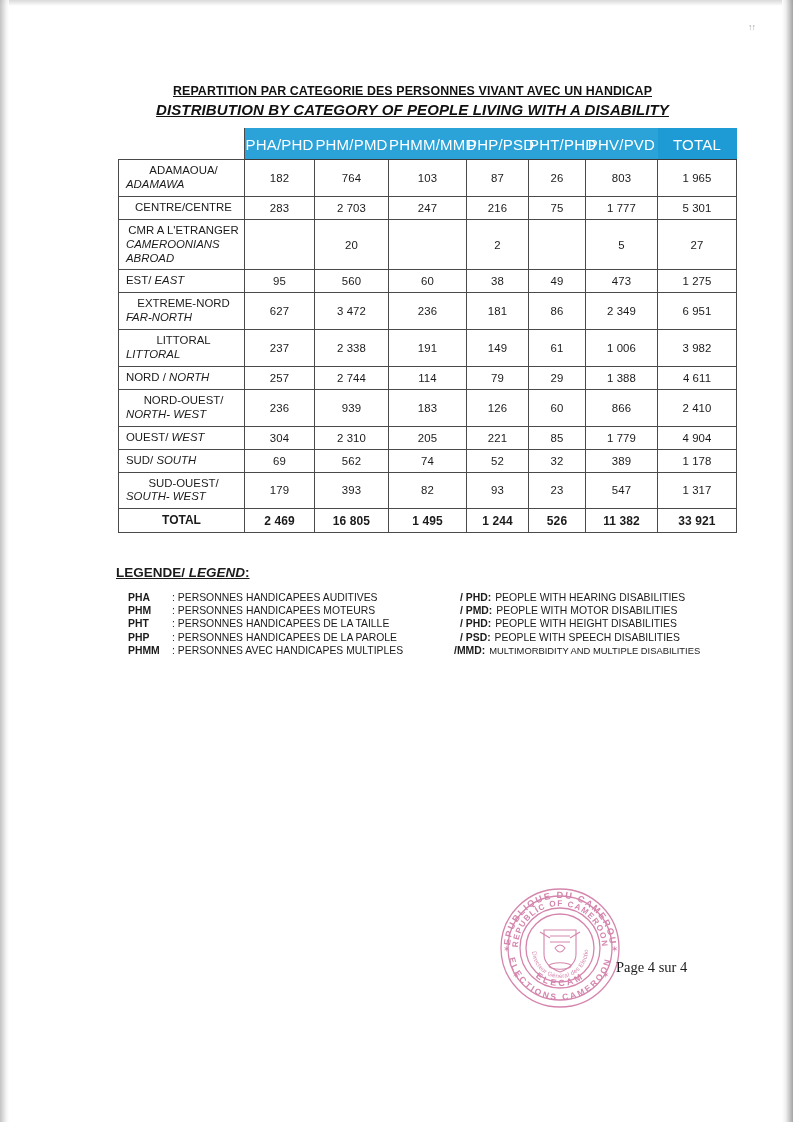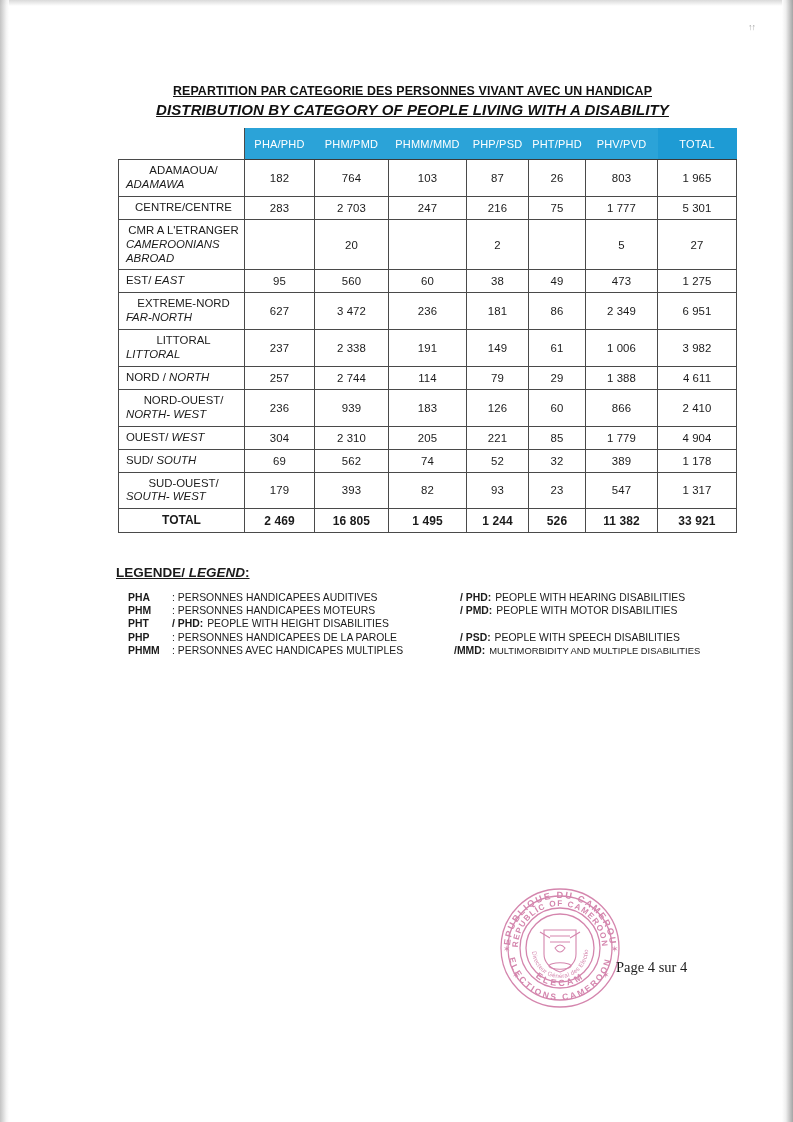--- a/index.html
+++ b/index.html
@@ -87,21 +87,21 @@
     border: 1px solid #4a4a4a;
     padding: 0;
     font-size: 11.4px;
     vertical-align: middle;
   }
   
   .data-table thead th {
     background: #2ba3d8;
     color: #ffffff;
     font-weight: normal;
-    font-size: 11px;
+    font-size: 15px;
     text-align: center;
     height: 30px;
     letter-spacing: .2px;
     border: 1px solid #2ba3d8;
     border-bottom: 1px solid #3a3a3a;
   }
   .data-table thead th.corner {
     background: #ffffff;
     border: none;
     border-bottom: 1px solid #4a4a4a;
@@ -398,20 +398,21 @@
           <span class="lg-en">PEOPLE WITH HEARING DISABILITIES</span>
         </div>
         <div class="legend-row">
           <span class="lg-code">PHM</span>
           <span class="lg-fr">: PERSONNES HANDICAPEES MOTEURS</span>
           <span class="lg-slash-code">/ PMD:</span>
           <span class="lg-en">PEOPLE WITH MOTOR DISABILITIES</span>
         </div>
         <div class="legend-row">
           <span class="lg-code">PHT</span>
+          <span class="lg-fr">: PERSONNES HANDICAPEES DE LA TAILLE</span>
           <span class="lg-slash-code">/ PHD:</span>
           <span class="lg-en">PEOPLE WITH HEIGHT DISABILITIES</span>
         </div>
         <div class="legend-row">
           <span class="lg-code">PHP</span>
           <span class="lg-fr"> : PERSONNES HANDICAPEES DE LA PAROLE</span>
           <span class="lg-slash-code">/ PSD:</span>
           <span class="lg-en">PEOPLE WITH SPEECH DISABILITIES</span>
         </div>
         <div class="legend-row small">

